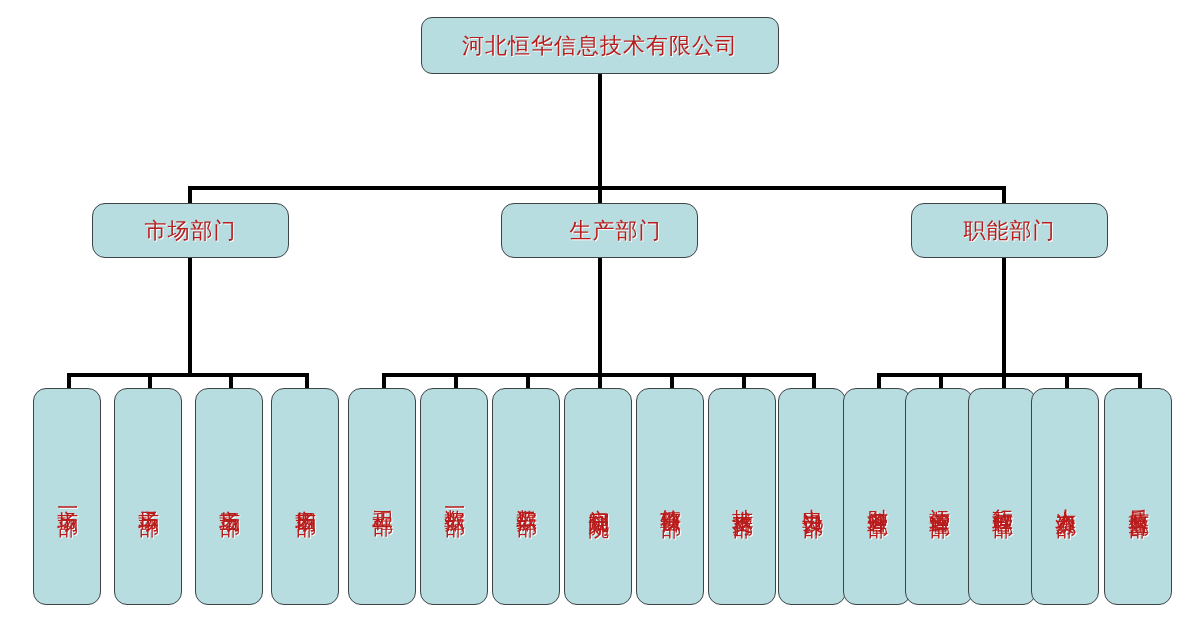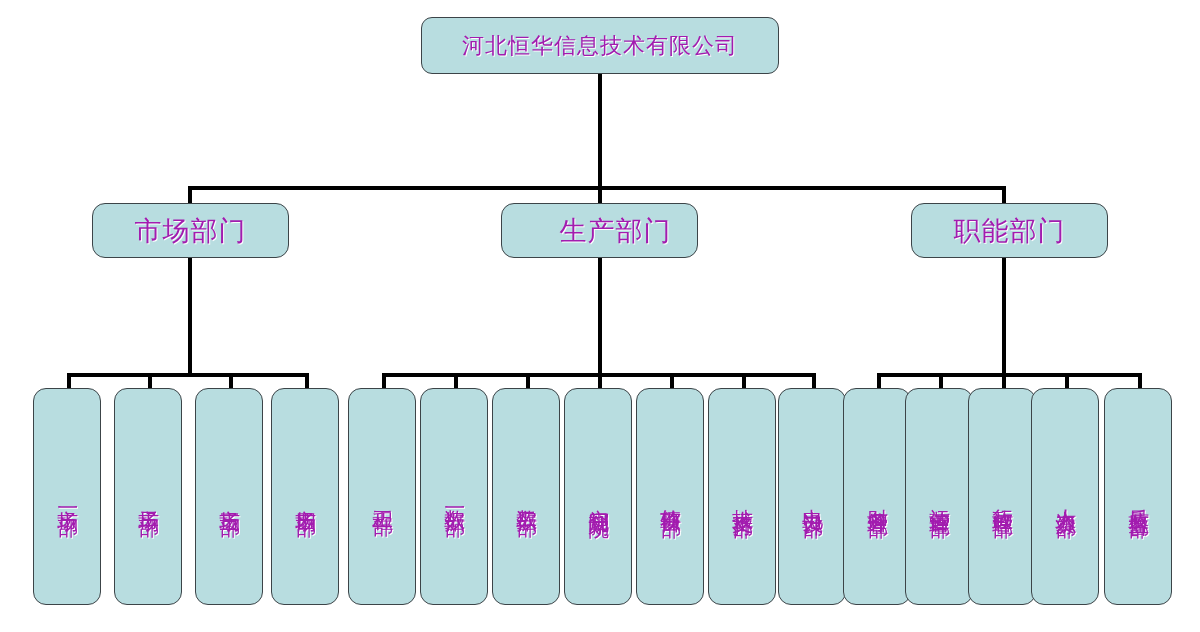--- a/index.html
+++ b/index.html
@@ -23,37 +23,37 @@
   
   .node {
     position: absolute;
     box-sizing: border-box;
     background: #b8dde0;
     border: 1.6px solid #3c4448;
     border-radius: 11px;
     display: flex;
     align-items: center;
     justify-content: center;
-    color: #a21caf;
+    color: #b91c1c;
     text-shadow: 1px 1px 0 rgba(255,255,255,0.95);
     z-index: 3;
   }
   .node-root {
     left: 421px;
     top: 17px;
     width: 358px;
     height: 57px;
     font-size: 22px;
     letter-spacing: 1px;
   }
   .node-l2 {
     top: 203px;
     height: 55px;
     width: 197px;
-    font-size: 27px;
+    font-size: 22px;
     letter-spacing: 1px;
     border-radius: 13px;
   }
   .node-l2.n0 { left: 92px; }
   .node-l2.n1 { left: 501px; padding-left: 32px; }
   .node-l2.n2 { left: 911px; }
 
   .node-leaf {
     top: 388px;
     width: 68px;

